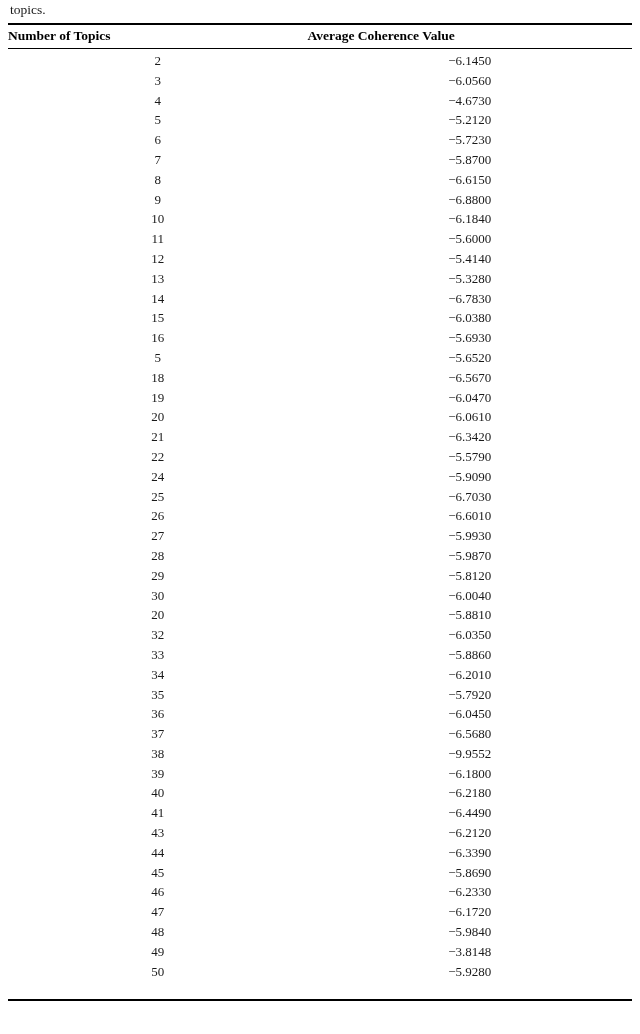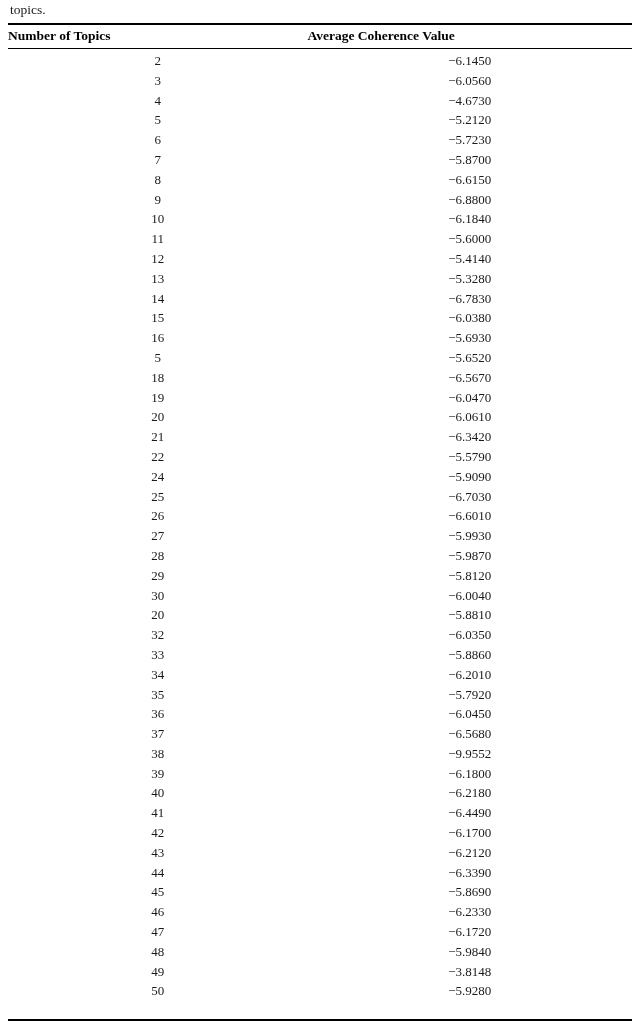--- a/index.html
+++ b/index.html
@@ -219,24 +219,20 @@
         </tr>
         <tr>
           <td>40</td>
           <td>−6.2180</td>
         </tr>
         <tr>
           <td>41</td>
           <td>−6.4490</td>
         </tr>
         <tr>
-          <td>42</td>
-          <td>−6.1700</td>
-        </tr>
-        <tr>
           <td>43</td>
           <td>−6.2120</td>
         </tr>
         <tr>
           <td>44</td>
           <td>−6.3390</td>
         </tr>
         <tr>
           <td>45</td>
           <td>−5.8690</td>

